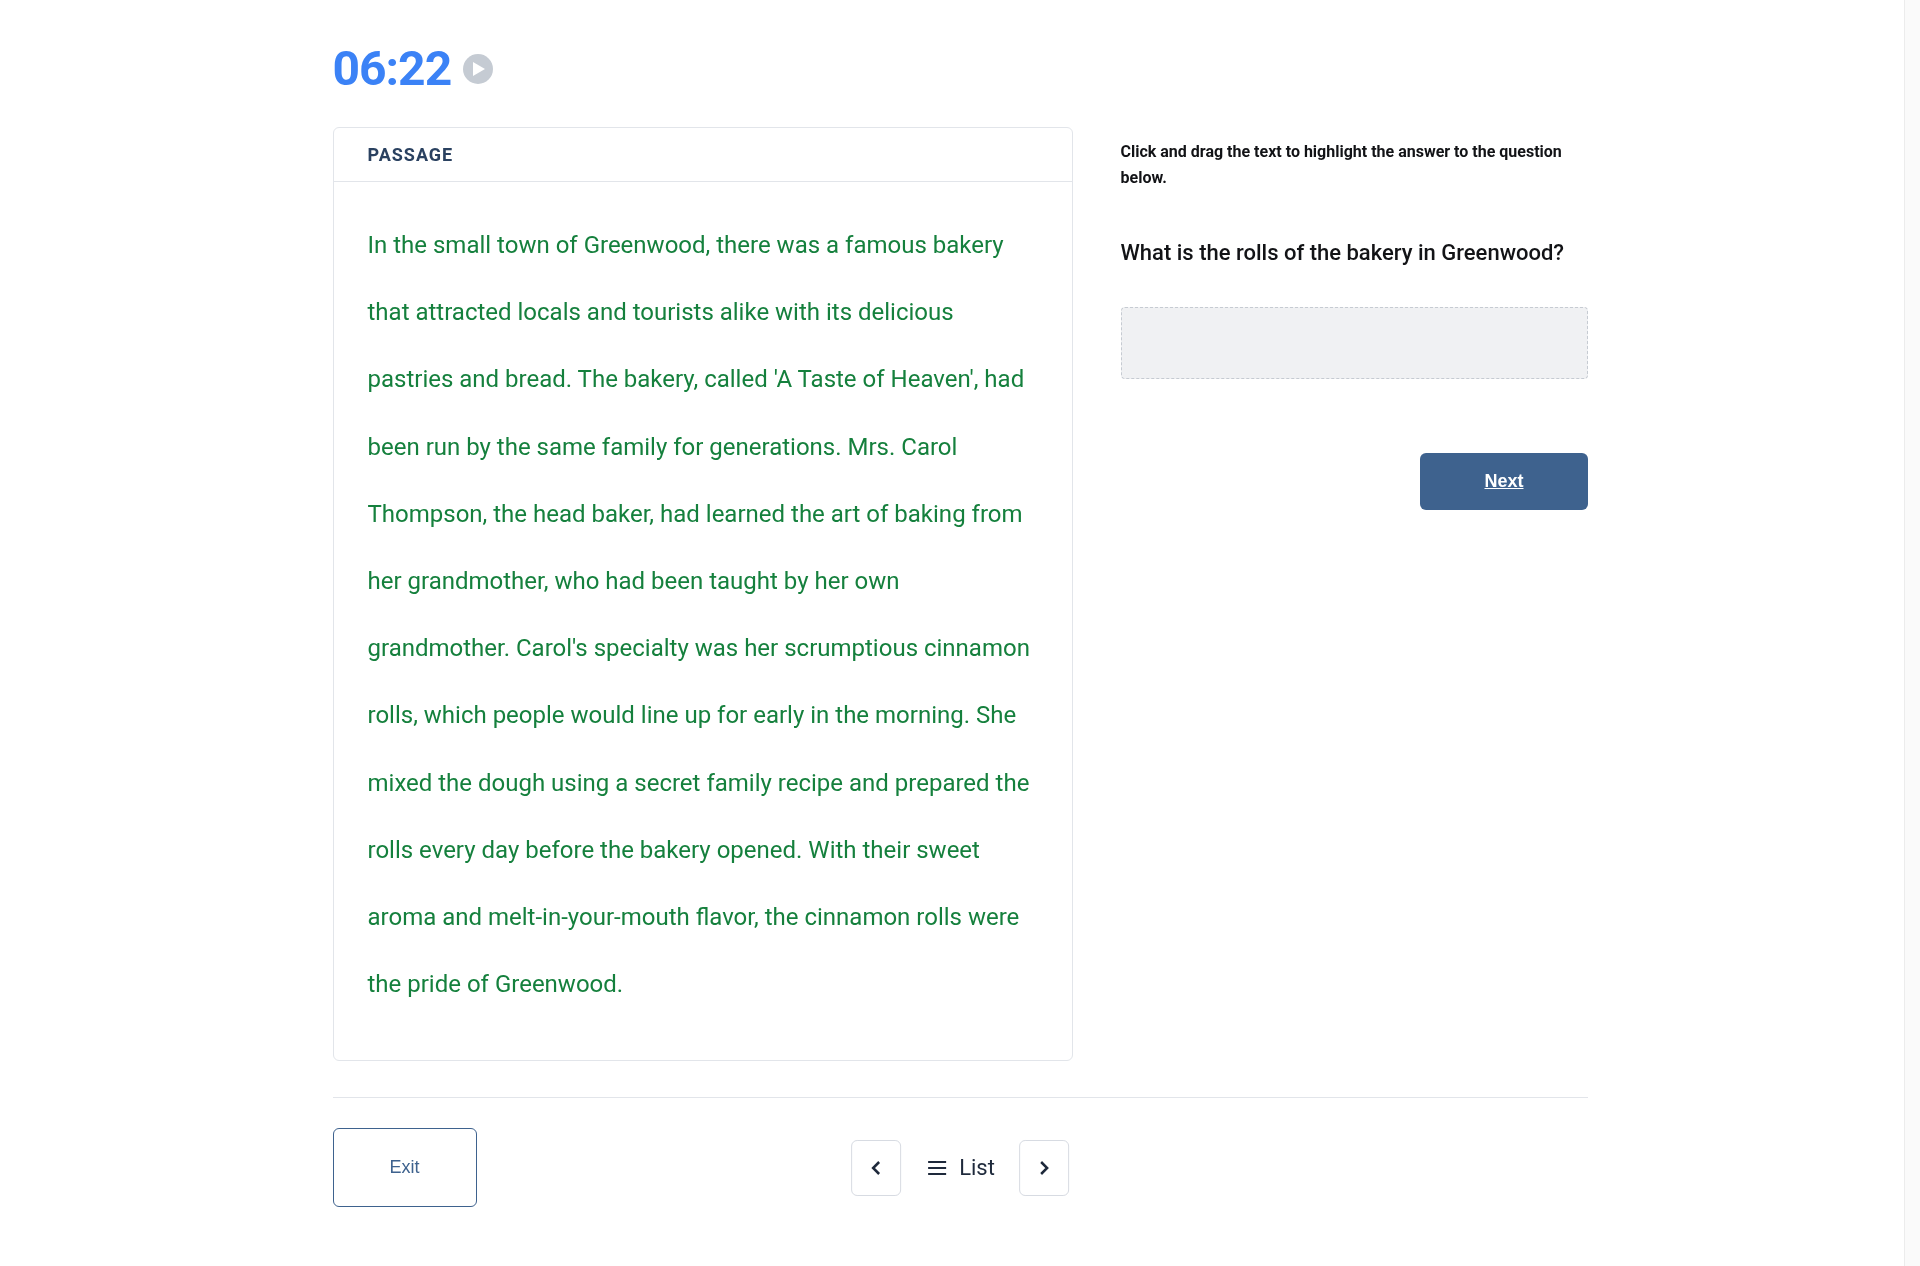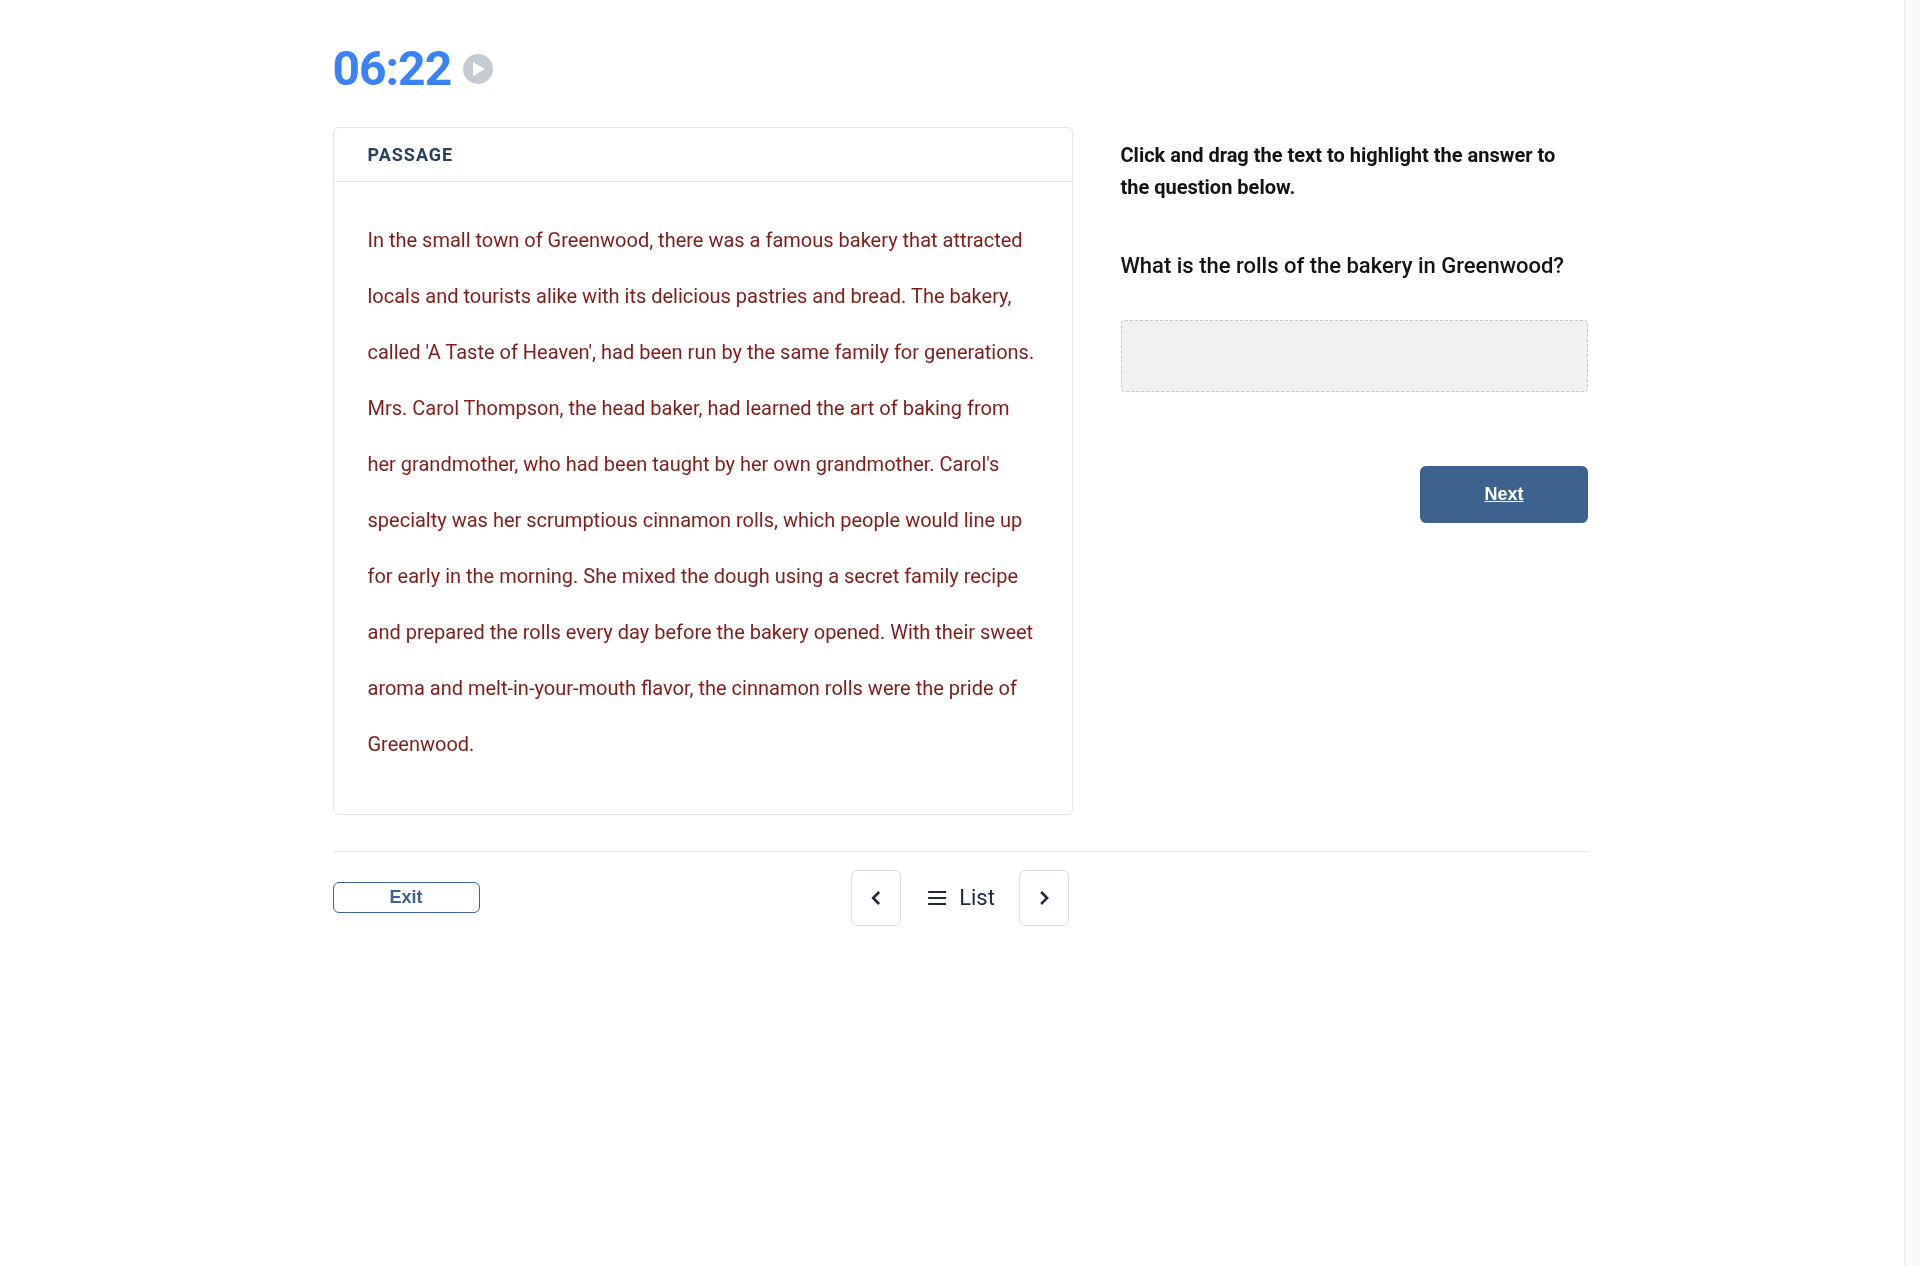--- a/index.html
+++ b/index.html
@@ -60,30 +60,30 @@
     .passage-header {
       padding: 16px 34px;
       border-bottom: 1px solid #e2e5ea;
       font-size: 18px;
       letter-spacing: 1px;
       color: #2a4160;
       font-weight: 700;
     }
     .passage-body {
       padding: 30px 34px 42px 34px;
-      font-size: 20px;
+      font-size: 24px;
       line-height: 2.8;
-      color: #7f1d1d;
+      color: #15803d;
     }
     .right-panel {
       flex: 1;
       padding-top: 12px;
     }
     .instruction {
-      font-size: 20px;
+      font-size: 16px;
       font-weight: 700;
       color: #121316;
       line-height: 1.6;
       margin-bottom: 50px;
     }
     .question {
       font-size: 22px;
       font-weight: 500;
       color: #121316;
       margin-bottom: 42px;
@@ -118,23 +118,23 @@
     .footer-row {
       display: flex;
       align-items: center;
       justify-content: space-between;
     }
     .exit-btn {
       background: #ffffff;
       border: 1.5px solid #3e628e;
       color: #3e628e;
       border-radius: 6px;
-      padding: 4px 56px;
+      padding: 28px 56px;
       font-size: 18px;
-      font-weight: 700;
+      font-weight: 400;
       cursor: pointer;
     }
     .nav-center {
       display: flex;
       align-items: center;
       gap: 18px;
       position: absolute;
       left: 50%;
       transform: translateX(-50%);
     }

